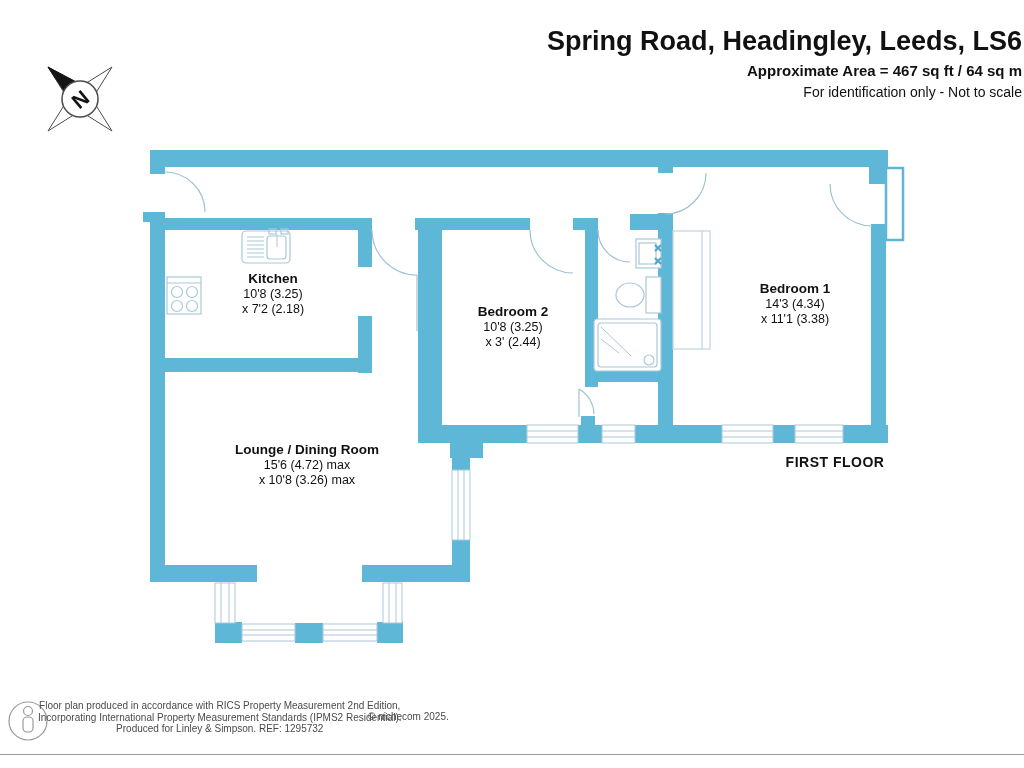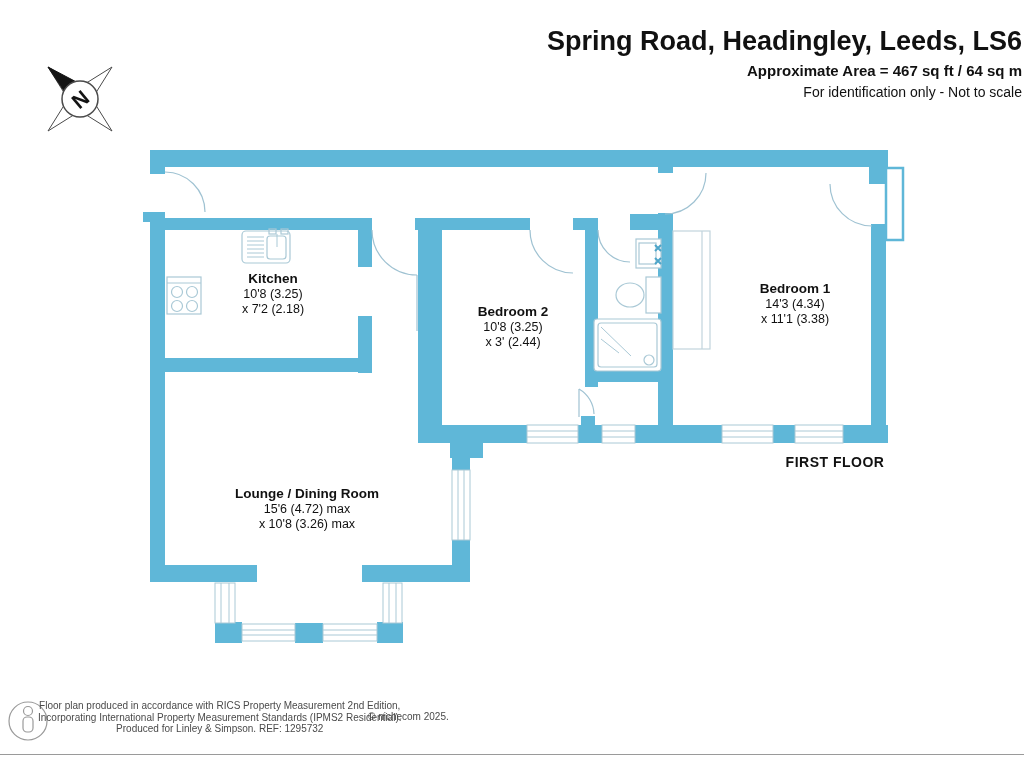--- a/index.html
+++ b/index.html
@@ -198,21 +198,21 @@
 <div class="title">Spring Road, Headingley, Leeds, LS6</div>
 <div class="area">Approximate Area = 467 sq ft / 64 sq m</div>
 <div class="disclaimer">For identification only - Not to scale</div>
 
 <div class="room-label" style="left:273px;top:271px;">
   <div class="room-name">Kitchen</div>
   <div class="room-dim">10'8 (3.25)</div>
   <div class="room-dim">x 7'2 (2.18)</div>
 </div>
 
-<div class="room-label" style="left:307px;top:442px;margin-top:44px;">
+<div class="room-label" style="left:307px;top:442px;">
   <div class="room-name">Lounge / Dining Room</div>
   <div class="room-dim">15'6 (4.72) max</div>
   <div class="room-dim">x 10'8 (3.26) max</div>
 </div>
 
 <div class="room-label" style="left:513px;top:304px;">
   <div class="room-name">Bedroom 2</div>
   <div class="room-dim">10'8 (3.25)</div>
   <div class="room-dim">x 3' (2.44)</div>
 </div>

